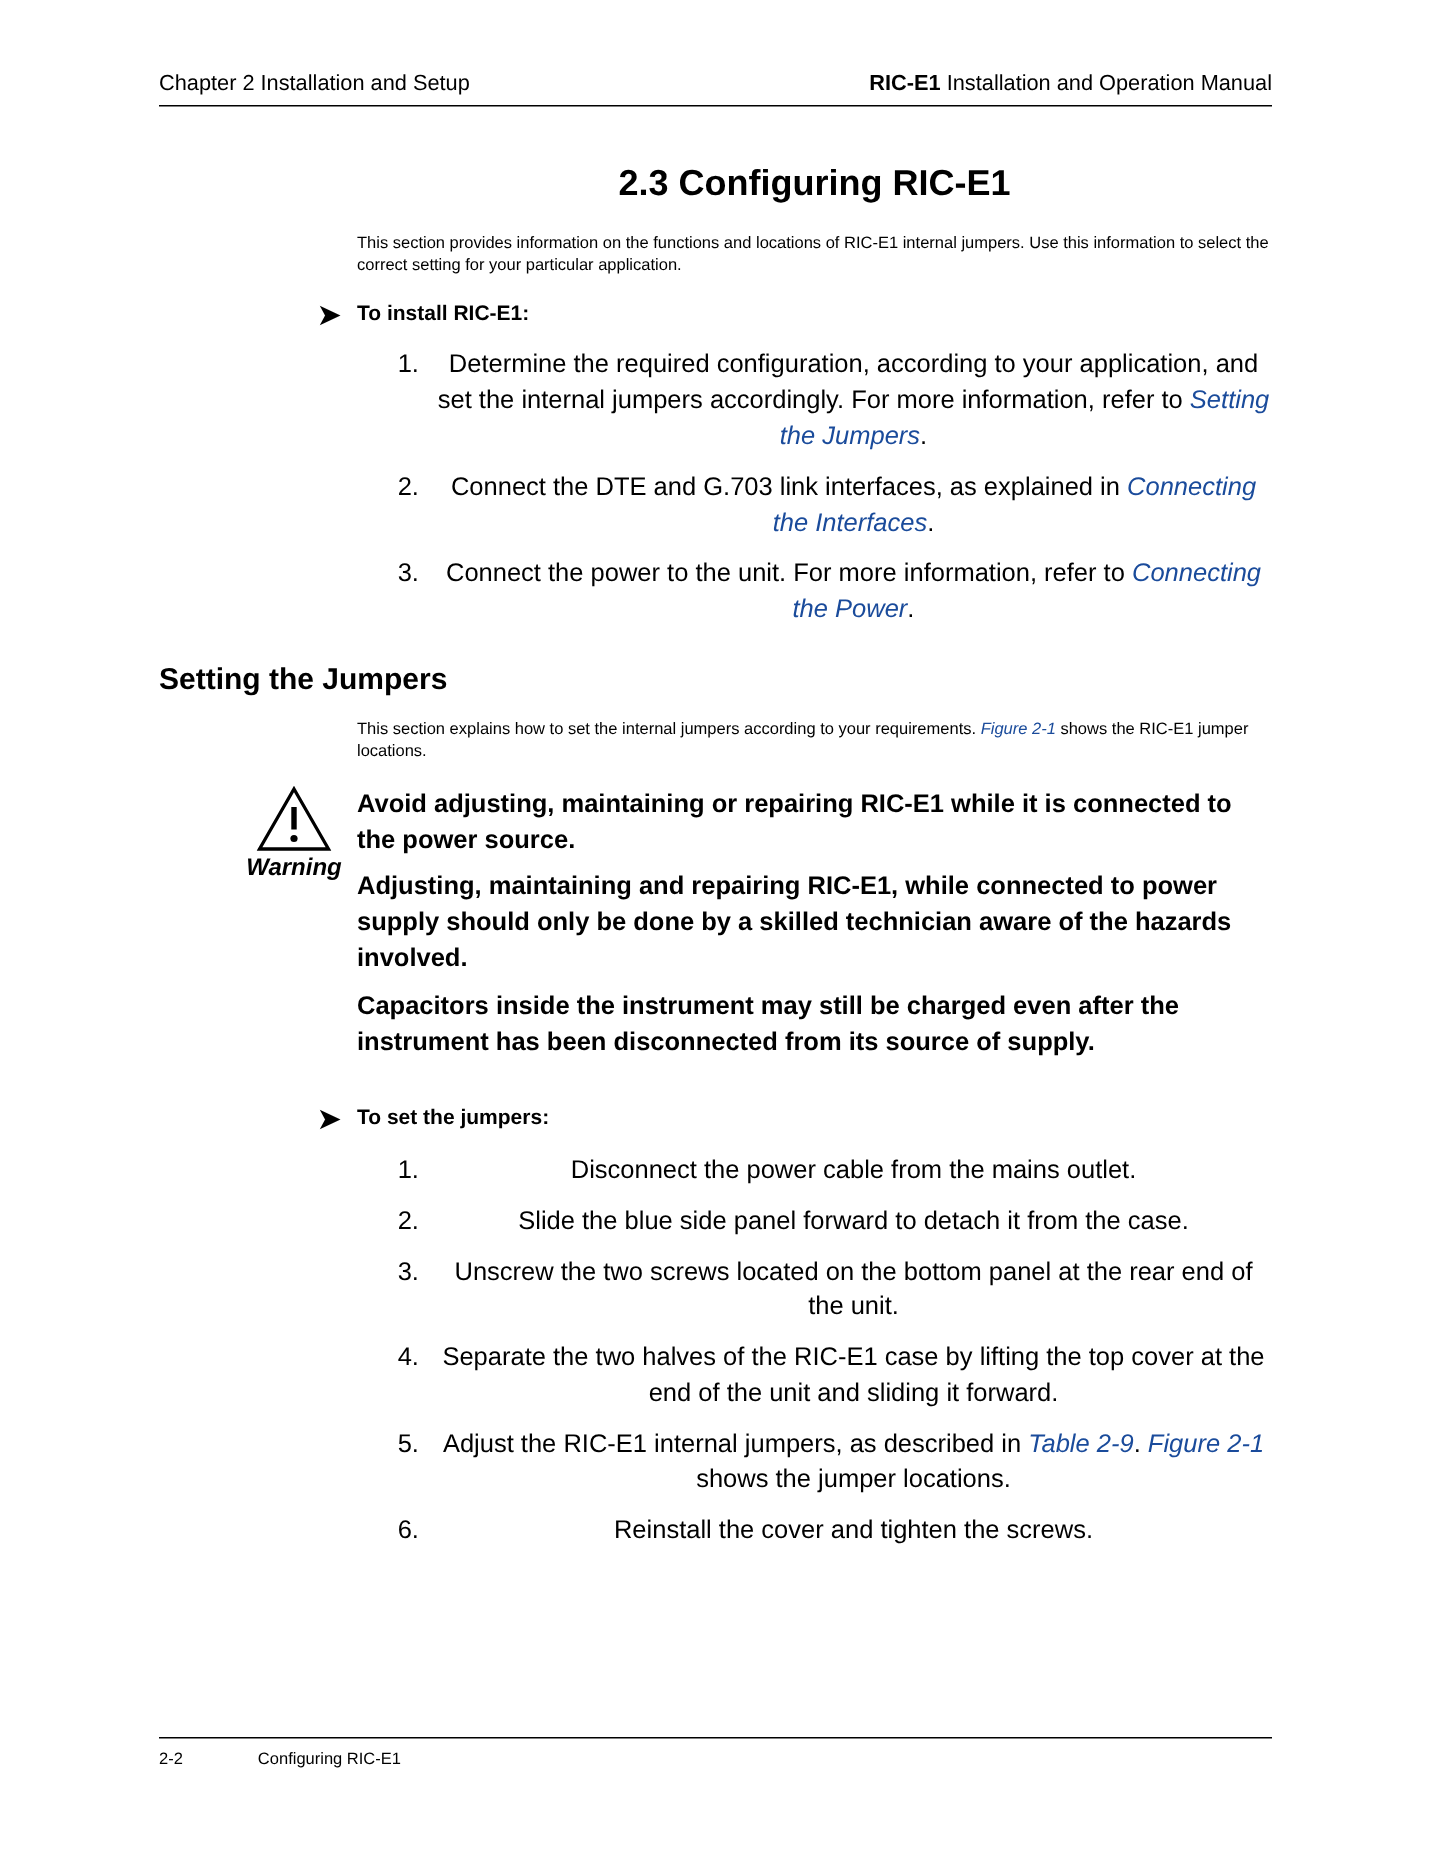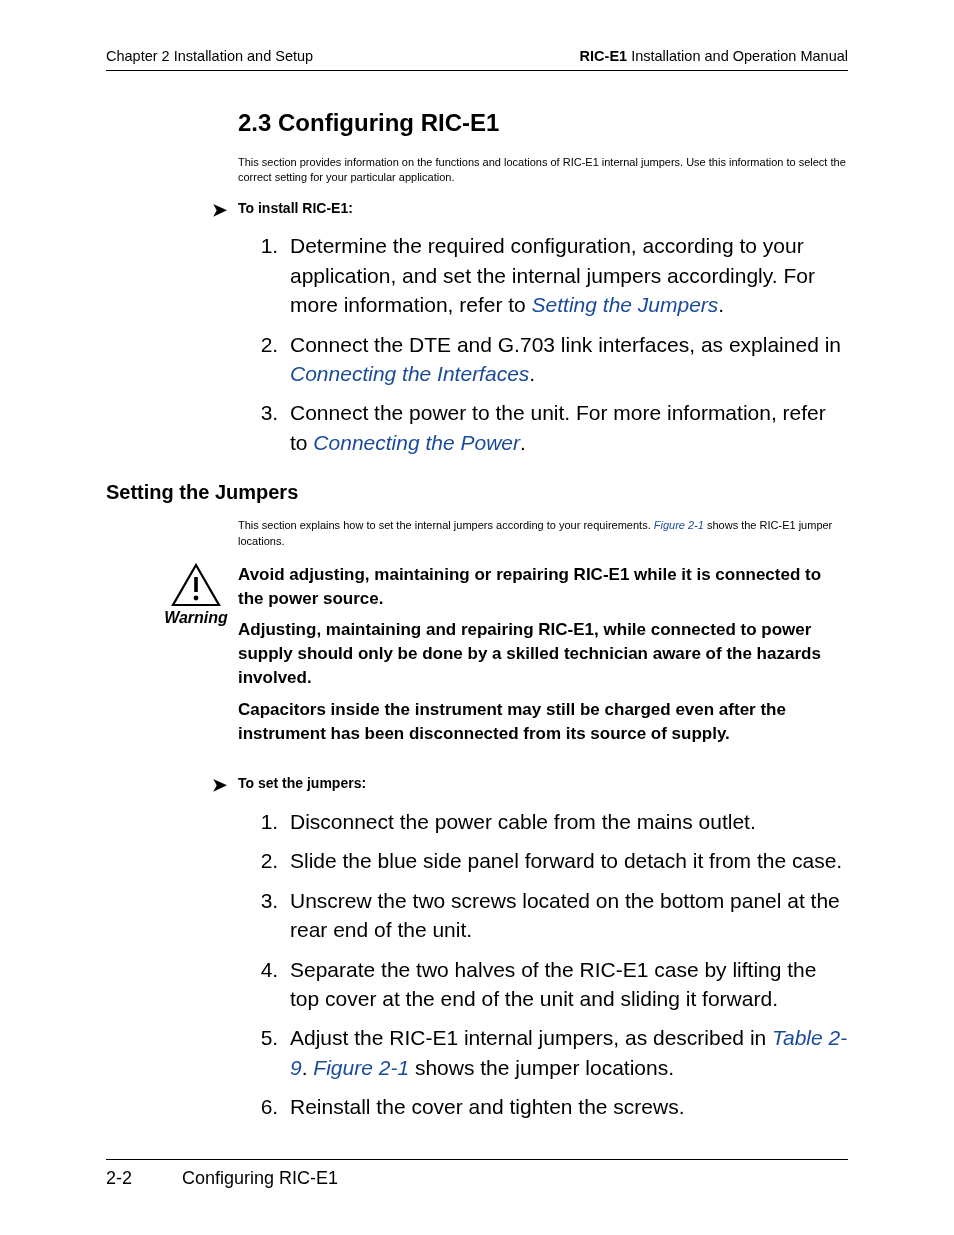--- a/index.html
+++ b/index.html
@@ -27,20 +27,21 @@
   .header-right { }
   .header-right .bold { font-weight: 700; }
   .content {
     margin-top: 38px;
   }
   .section-title {
     font-size: 24px;
     font-weight: 700;
     margin-left: 132px;
     margin-bottom: 18px;
+    text-align: center;
   }
   .body-text {
     margin-left: 132px;
     font-size: 11px;
     line-height: 1.4;
     margin-bottom: 14px;
   }
   .proc-row {
     display: flex;
     align-items: flex-start;
@@ -53,22 +54,23 @@
     line-height: 1.2;
     font-weight: 700;
   }
   .proc-title {
     font-size: 14px;
     font-weight: 700;
   }
   ol.steps {
     margin: 0 0 20px 158px;
     padding-left: 20px;
-    font-size: 21px;
+    font-size: 17px;
     line-height: 1.4;
+    text-align: center;
   }
   ol.steps li {
     padding-left: 6px;
     margin-bottom: 10px;
   }
   .link {
     color: #1a4b9b;
     font-style: italic;
   }
   h2.subhead {
@@ -112,24 +114,24 @@
     position: absolute;
     left: 106px;
     right: 106px;
     bottom: 38px;
   }
   .footer-rule {
     border-top: 1px solid #000;
     margin-bottom: 8px;
   }
   .footer-row1 {
-    font-size: 18px;
+    font-size: 11px;
     display: flex;
     gap: 50px;
-    margin-bottom: 8px;
+    margin-bottom: 18px;
   }
   .footer-row2 {
     font-size: 13.5px;
     display: flex;
     justify-content: space-between;
   }
 </style>
 </head>
 <body>
 

